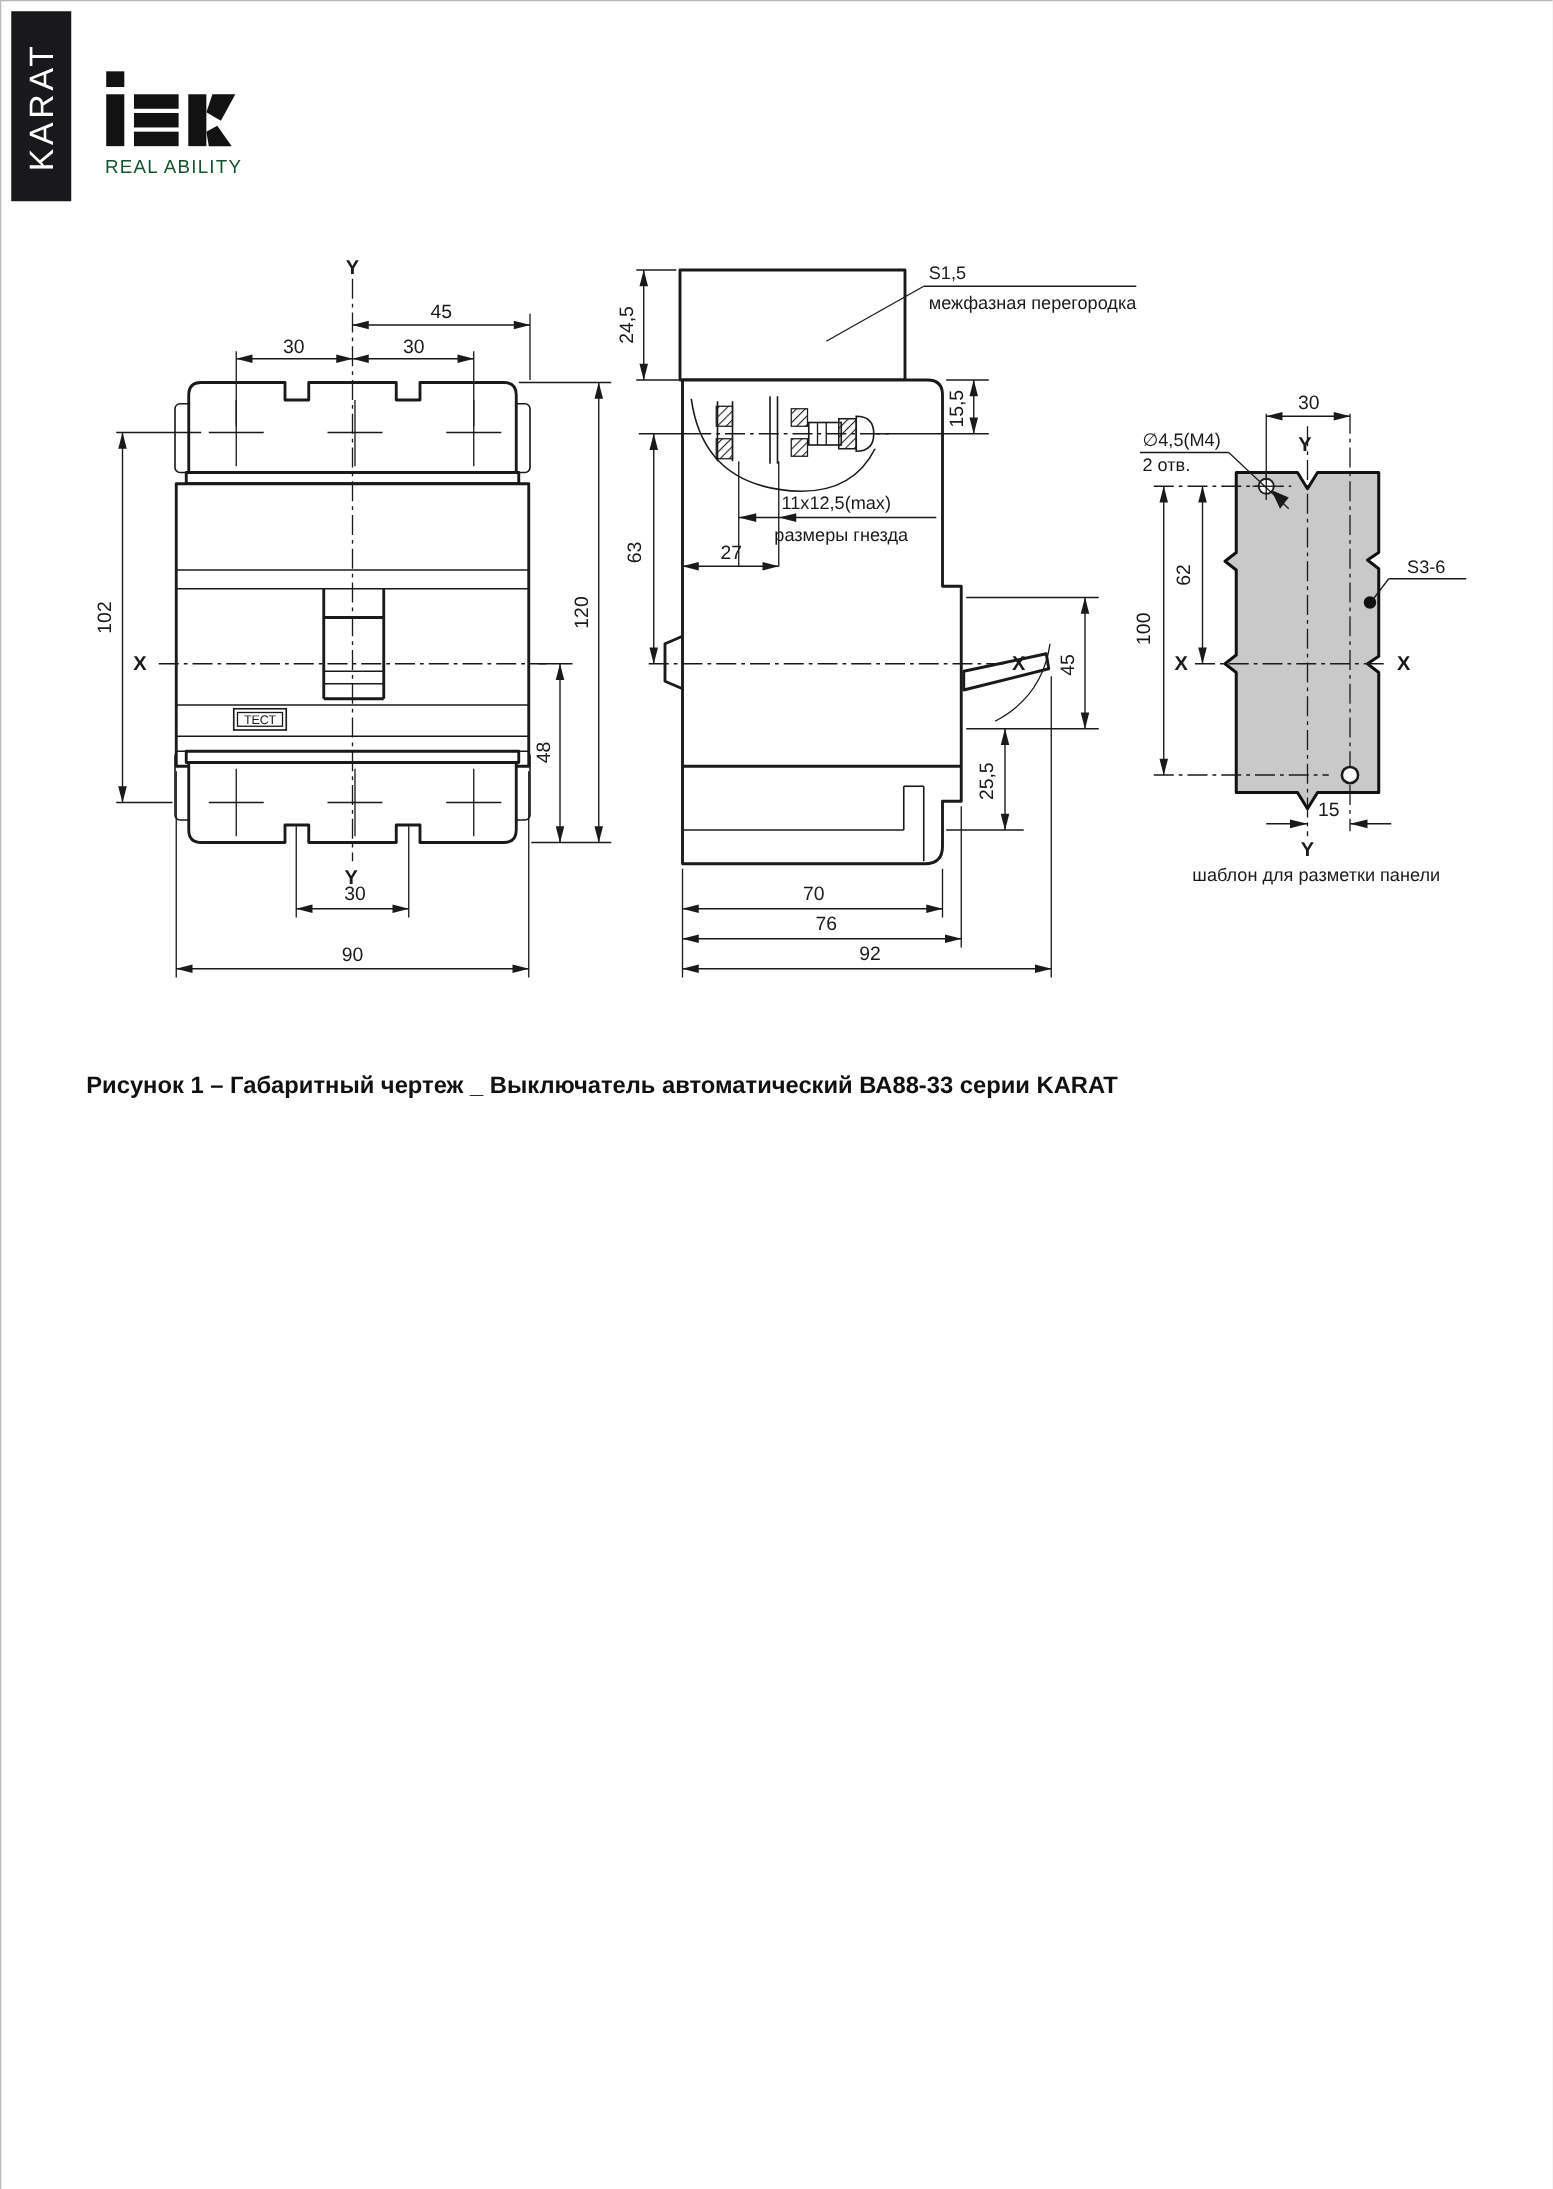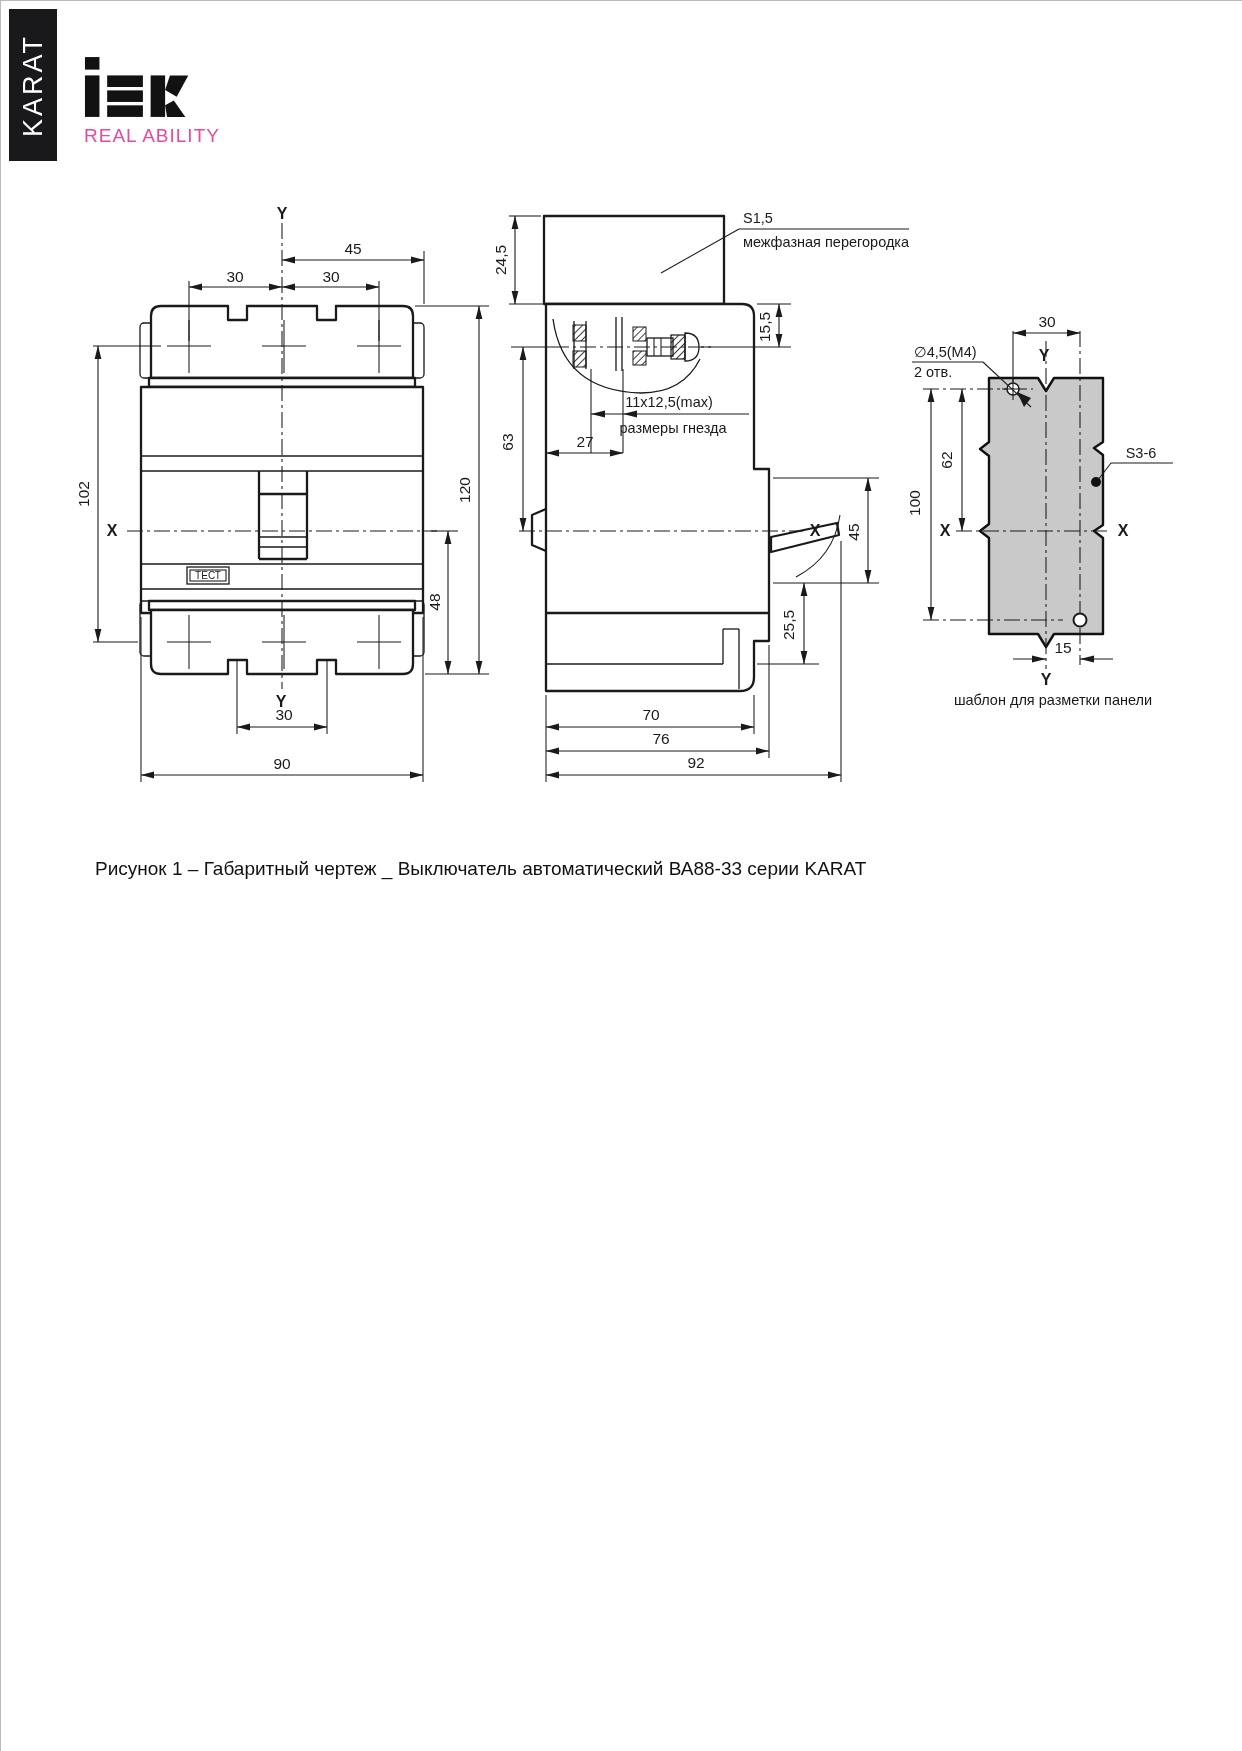--- a/index.html
+++ b/index.html
@@ -2,22 +2,22 @@
 <html><head>
 <meta charset="utf-8">
 <style>
   html,body{margin:0;padding:0;background:#e8e8e8;}
   .page{position:relative;width:1242px;height:1751px;background:#ffffff;border:1px solid #b9b9b9;
         font-family:"Liberation Sans", sans-serif;color:#1a1a1a;overflow:hidden;}
   .band{position:absolute;left:8px;top:8px;width:48px;height:152px;background:#19191c;
         display:flex;align-items:center;justify-content:center;}
   .band span{transform:rotate(-90deg);color:#fff;font-size:27px;font-weight:500;letter-spacing:3px;white-space:nowrap;}
   .logo{position:absolute;left:83px;top:55px;width:112px;height:62px;}
-  .tagline{position:absolute;left:83px;top:124px;font-size:19px;letter-spacing:1px;color:#ec4899;}
-  .fig-caption{position:absolute;left:94px;top:857px;font-size:19px;color:#111;white-space:nowrap;}
+  .tagline{position:absolute;left:83px;top:124px;font-size:15px;letter-spacing:1px;color:#14532d;}
+  .fig-caption{position:absolute;left:68px;top:857px;font-size:19px;color:#111;white-space:nowrap;font-weight:bold;}
   svg text{font-family:"Liberation Sans", sans-serif;font-size:15.5px;fill:#1a1a1a;}
   svg text.ax{font-weight:bold;font-size:16px;}
   svg text.small{font-size:14.5px;}
   svg text.tiny{font-size:10px;}
   .o2{stroke:#1a1a1a;stroke-width:2.3;fill:#fff;stroke-linejoin:round;}
   .o2n{stroke:#1a1a1a;stroke-width:2.3;fill:none;stroke-linejoin:round;}
   .o1{stroke:#1a1a1a;stroke-width:1.3;fill:none;}
   .thin{stroke:#1a1a1a;stroke-width:1.05;fill:none;}
   .dim{stroke:#1a1a1a;stroke-width:1.1;fill:none;marker-start:url(#arw);marker-end:url(#arw);}
   .cl{stroke:#1a1a1a;stroke-width:1.05;fill:none;stroke-dasharray:16 4 3 4;}

